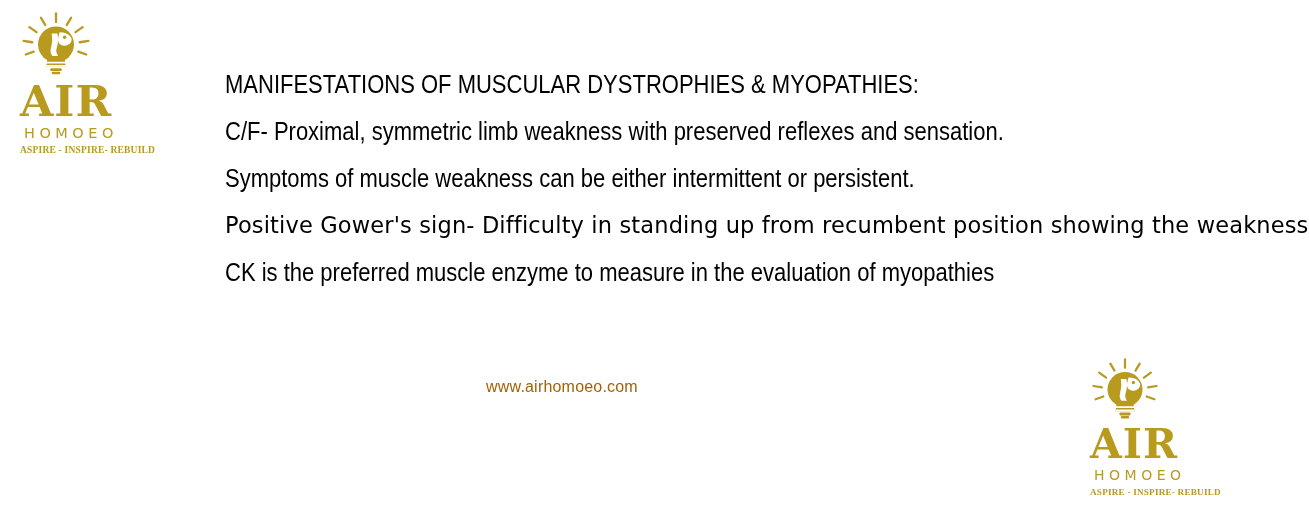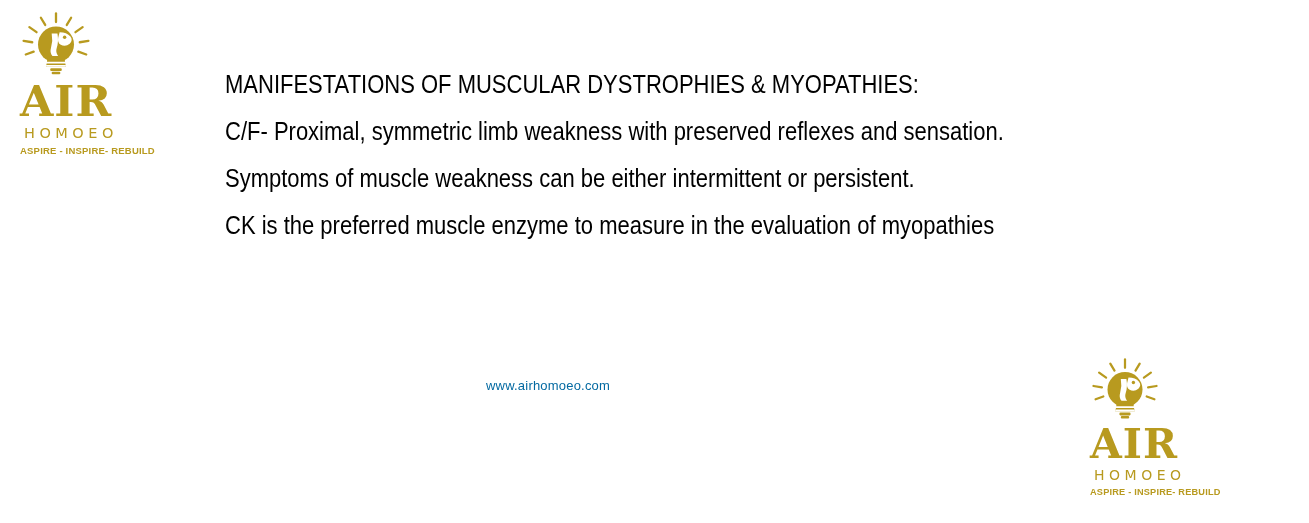--- a/index.html
+++ b/index.html
@@ -43,21 +43,21 @@
   .logo-homoeo {
     font-family: "DejaVu Sans", sans-serif;
     font-weight: 400;
     letter-spacing: 4.5px;
     padding-left: 4px;
   }
   .logo-top-left .logo-homoeo { font-size: 14.5px; margin-top: 3px; }
   .logo-bottom-right .logo-homoeo { font-size: 14px; margin-top: 3px; }
 
   .logo-tagline {
-    font-family: Liberation Sans, sans-serif;
+    font-family: Liberation Serif, serif;
     font-weight: 700;
     letter-spacing: 0.2px;
     white-space: nowrap;
   }
   .logo-top-left .logo-tagline { font-size: 9.5px; margin-top: 4px; }
   .logo-bottom-right .logo-tagline { font-size: 9.2px; margin-top: 4px; }
 
   
   .content {
     position: absolute;
@@ -86,22 +86,22 @@
     font-size: 22.5px;
     letter-spacing: 0.15px;
   }
 
   
   .watermark {
     position: absolute;
     left: 486px;
     top: 378px;
     font-family: "Liberation Sans", sans-serif;
-    font-size: 13px;
-    color: #0369a1;
+    font-size: 16px;
+    color: #a16207;
     letter-spacing: 0.2px;
     white-space: nowrap;
   }
 </style>
 </head>
 <body>
 
 <div class="logo logo-top-left">
   <span class="bulb-wrap">
     <svg viewBox="0 0 100 100" xmlns="http://www.w3.org/2000/svg">
@@ -131,20 +131,21 @@
   </span>
   <span class="logo-air" style="color:#b89a1f">AIR</span>
   <span class="logo-homoeo" style="color:#b89a1f">HOMOEO</span>
   <span class="logo-tagline" style="color:#b89a1f">ASPIRE - INSPIRE- REBUILD</span>
 </div>
 
 <div class="content">
   <div class="line narrow">MANIFESTATIONS OF MUSCULAR DYSTROPHIES &amp; MYOPATHIES:</div>
   <div class="line narrow">C/F- Proximal, symmetric limb weakness with preserved reflexes and sensation.</div>
   <div class="line narrow">Symptoms of muscle weakness can be either intermittent or persistent.</div>
+  <div class="line wide">Positive Gower's sign- Difficulty in standing up from recumbent position showing the weakness</div>
   <div class="line narrow">CK is the preferred muscle enzyme to measure in the evaluation of myopathies</div>
 </div>
 
 <div class="watermark">www.airhomoeo.com</div>
 
 <div class="logo logo-bottom-right">
   <span class="bulb-wrap">
     <svg viewBox="0 0 100 100" xmlns="http://www.w3.org/2000/svg">
       <g stroke="#b89a1f" stroke-width="3.2" stroke-linecap="round">
         <line x1="50" y1="2" x2="50" y2="14"></line>

